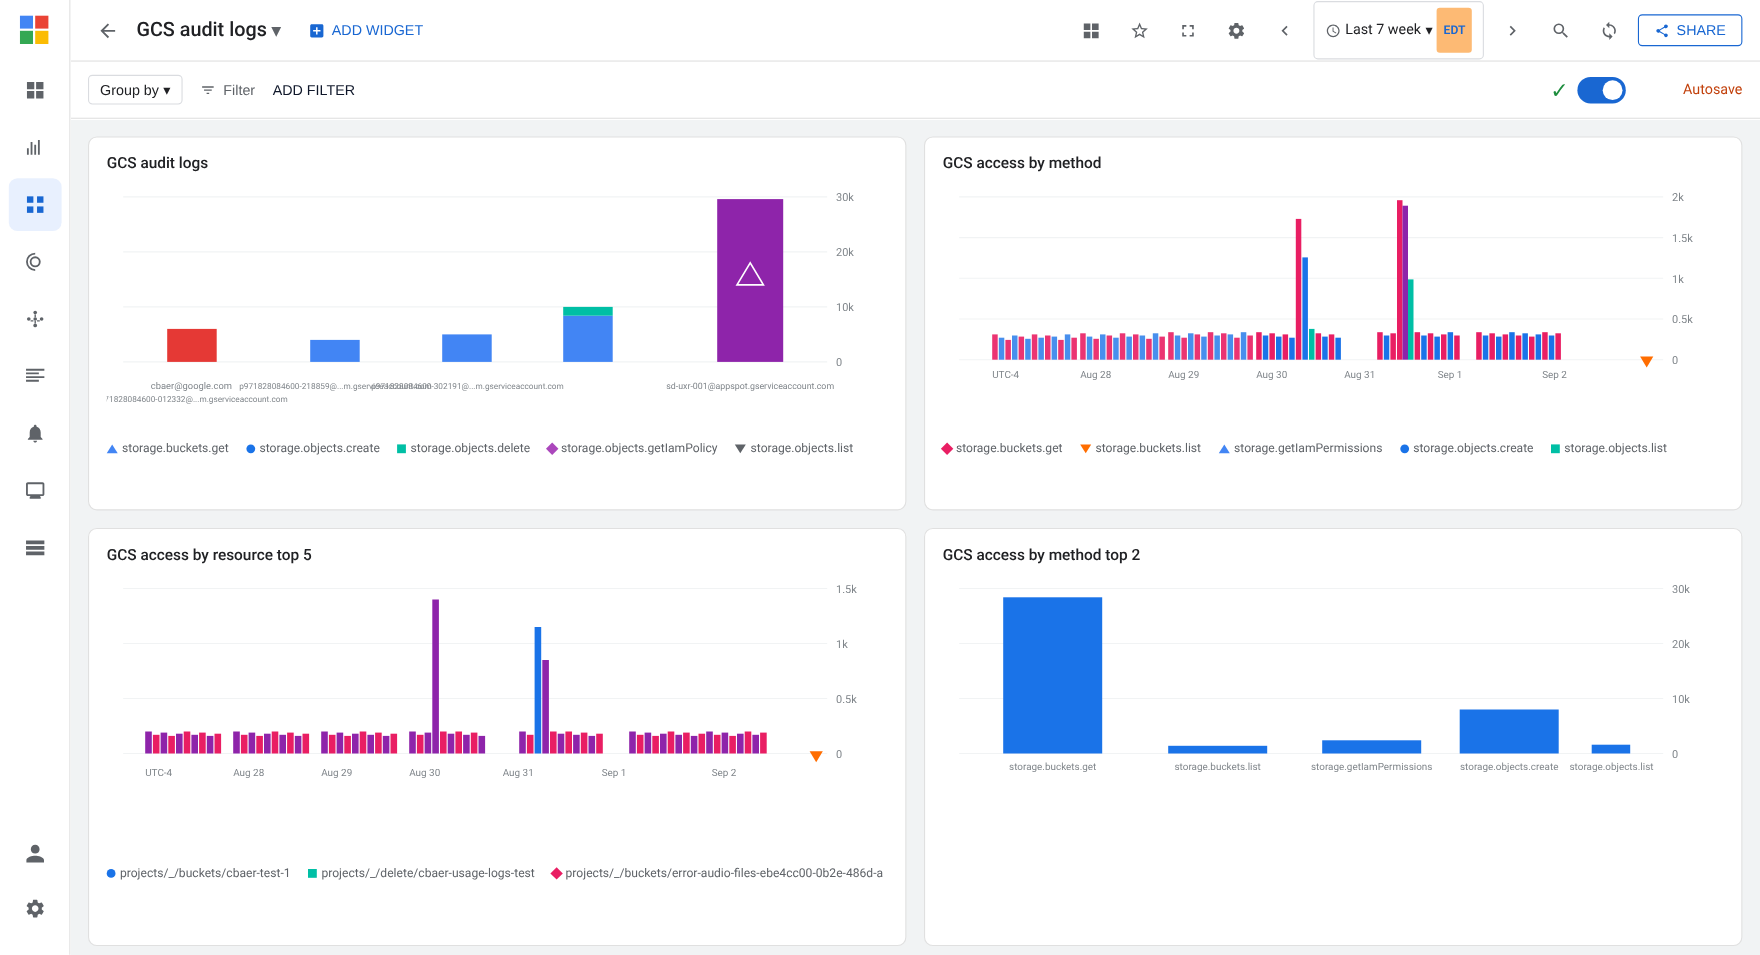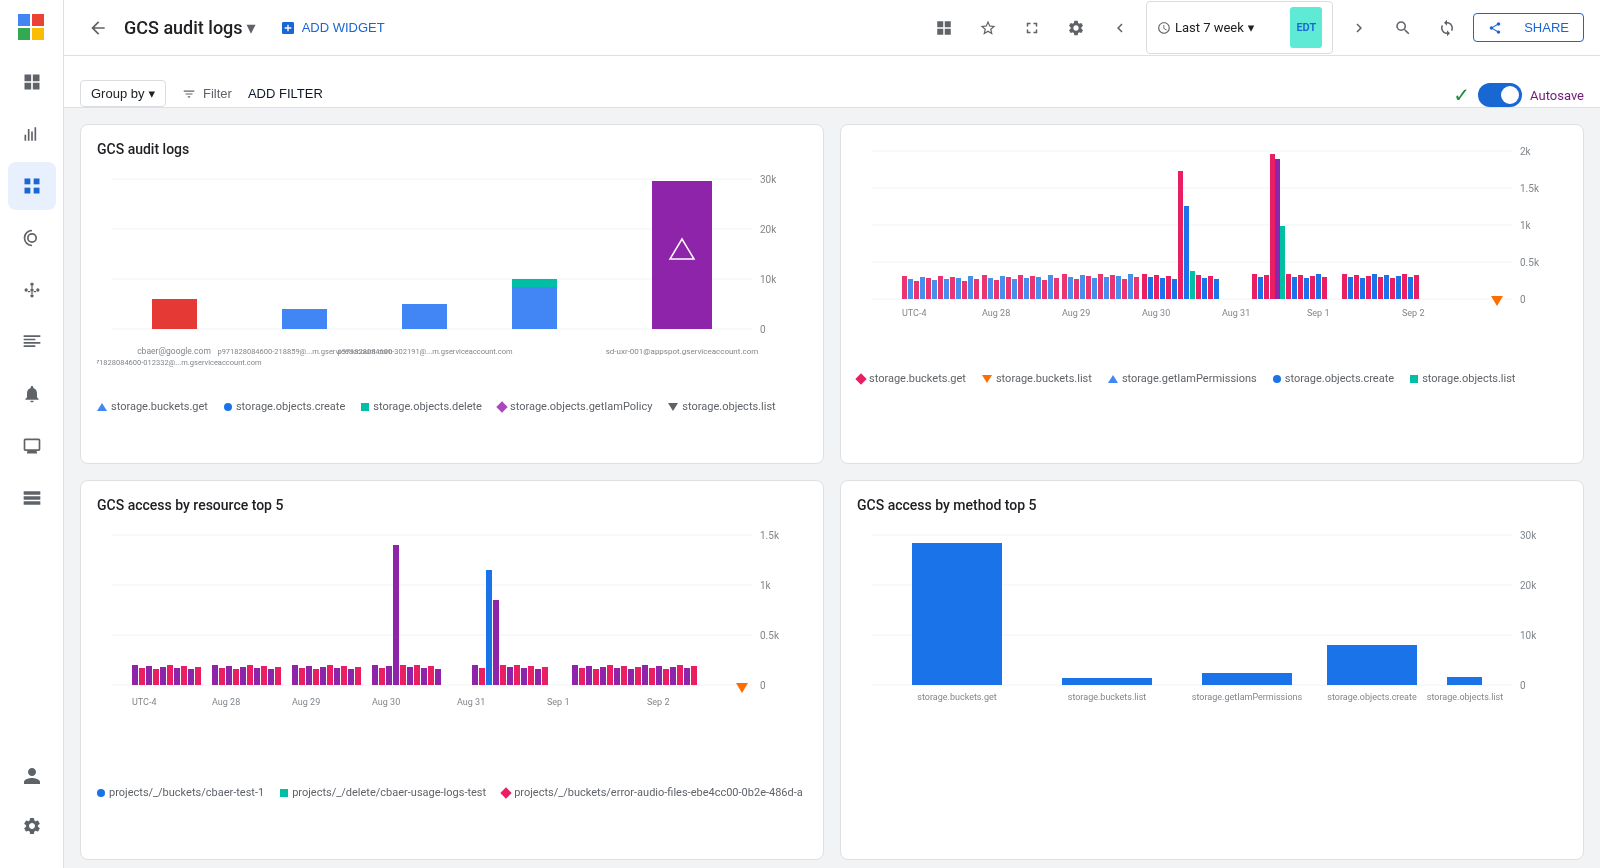--- a/index.html
+++ b/index.html
@@ -31,33 +31,33 @@
       padding: 6px 8px; border-radius: 4px; justify-content: space-between;
     }
     .topbar-spacer { flex: 1; }
     .topbar-actions { display: flex; align-items: center; gap: 8px; }
     .topbar-icon-btn { width: 36px; height: 36px; display: flex; align-items: center; justify-content: center; border-radius: 50%; border: none; background: none; cursor: pointer; color: #5f6368; }
     .time-selector {
       display: flex; align-items: center; gap: 4px;
       border: 1px solid #dadce0; border-radius: 4px; padding: 5px 10px;
       font-size: 13px; cursor: pointer; color: #202124;
     }
-    .edt-badge { background: #5eead4; color: #1967d2; font-size: 11px; font-weight: 600; padding: 14px 6px; border-radius: 3px; margin-left: 32px; }
+    .edt-badge { background: #fdba74; color: #1967d2; font-size: 11px; font-weight: 600; padding: 14px 6px; border-radius: 3px; }
     .share-btn {
-      display: flex; align-items: center; gap: 22px;
+      display: flex; align-items: center; gap: 6px;
       color: #1967d2; font-size: 13px; font-weight: 500;
       border: 1px solid #1967d2; background: none; cursor: pointer;
       padding: 6px 14px; border-radius: 4px;
     }
 
     
     .filterbar {
       position: fixed; left: 64px; top: 56px; right: 0; height: 52px;
       background: #fff; border-bottom: 1px solid #e0e0e0;
-      display: flex; align-items: flex-end; padding: 0 16px; z-index: 98;
+      display: flex; align-items: center; padding: 0 16px; z-index: 98;
     }
     .filter-group-btn {
       display: flex; align-items: center; gap: 4px;
       border: 1px solid #dadce0; border-radius: 4px; padding: 5px 10px;
       font-size: 13px; cursor: pointer; background: #fff; color: #202124;
     }
     .filter-btn {
       display: flex; align-items: center; gap: 7px;
       border: none; background: none; cursor: pointer; color: #5f6368;
       font-size: 13px; padding: 6px 8px; margin-left: 8px;
@@ -69,21 +69,21 @@
     .autosave-area { margin-left: auto; display: flex; align-items: center; gap: 8px; }
     .check-icon { color: #1e8e3e; font-size: 20px; }
     .toggle-switch {
       width: 44px; height: 24px; border-radius: 12px; background: #1967d2;
       position: relative; cursor: pointer;
     }
     .toggle-knob {
       position: absolute; right: 3px; top: 3px; width: 18px; height: 18px;
       border-radius: 50%; background: #fff;
     }
-    .autosave-label { font-size: 13px; color: #701a75; }
+    .autosave-label { font-size: 13px; color: #c2410c; margin-left: 44px; }
 
     
     .main-content {
       margin-left: 64px; margin-top: 108px; padding: 16px;
       display: grid; grid-template-columns: 1fr 1fr; gap: 16px;
     }
 
     
     .chart-panel {
       background: #fff; border-radius: 8px; border: 1px solid #e0e0e0;
@@ -329,20 +329,21 @@
         <span>storage.objects.getIamPolicy</span>
       </div>
       <div class="legend-item">
         <div style="width:0;height:0;border-left:5px solid transparent;border-right:5px solid transparent;border-top:8px solid #5f6368;"></div>
         <span>storage.objects.list</span>
       </div>
     </div>
   </div>
 
   <div class="chart-panel">
+    <div class="chart-title">GCS access by method</div>
     <svg width="100%" height="220" viewBox="0 0 680 220">
 
       <line x1="0" y1="10" x2="640" y2="10" stroke="#f1f3f4" stroke-width="1"></line>
       <line x1="0" y1="47" x2="640" y2="47" stroke="#f1f3f4" stroke-width="1"></line>
       <line x1="0" y1="84" x2="640" y2="84" stroke="#f1f3f4" stroke-width="1"></line>
       <line x1="0" y1="121" x2="640" y2="121" stroke="#f1f3f4" stroke-width="1"></line>
       <line x1="0" y1="158" x2="640" y2="158" stroke="#f1f3f4" stroke-width="1"></line>
 
       <text x="648" y="14" font-size="10" fill="#80868b">2k</text>
       <text x="648" y="51" font-size="10" fill="#80868b">1.5k</text>
@@ -605,21 +606,21 @@
         <span>projects/_/delete/cbaer-usage-logs-test</span>
       </div>
       <div class="legend-item">
         <div style="width:8px;height:8px;transform:rotate(45deg);background:#e91e63;"></div>
         <span>projects/_/buckets/error-audio-files-ebe4cc00-0b2e-486d-a</span>
       </div>
     </div>
   </div>
 
   <div class="chart-panel chart-panel-bottom">
-    <div class="chart-title">GCS access by method top 5</div>
+    <div class="chart-title">GCS access by method top 2</div>
     <svg width="100%" height="250" viewBox="0 0 680 250">
 
       <line x1="0" y1="10" x2="640" y2="10" stroke="#f1f3f4" stroke-width="1"></line>
       <line x1="0" y1="60" x2="640" y2="60" stroke="#f1f3f4" stroke-width="1"></line>
       <line x1="0" y1="110" x2="640" y2="110" stroke="#f1f3f4" stroke-width="1"></line>
       <line x1="0" y1="160" x2="640" y2="160" stroke="#f1f3f4" stroke-width="1"></line>
 
       <text x="648" y="14" font-size="10" fill="#80868b">30k</text>
       <text x="648" y="64" font-size="10" fill="#80868b">20k</text>
       <text x="648" y="114" font-size="10" fill="#80868b">10k</text>

